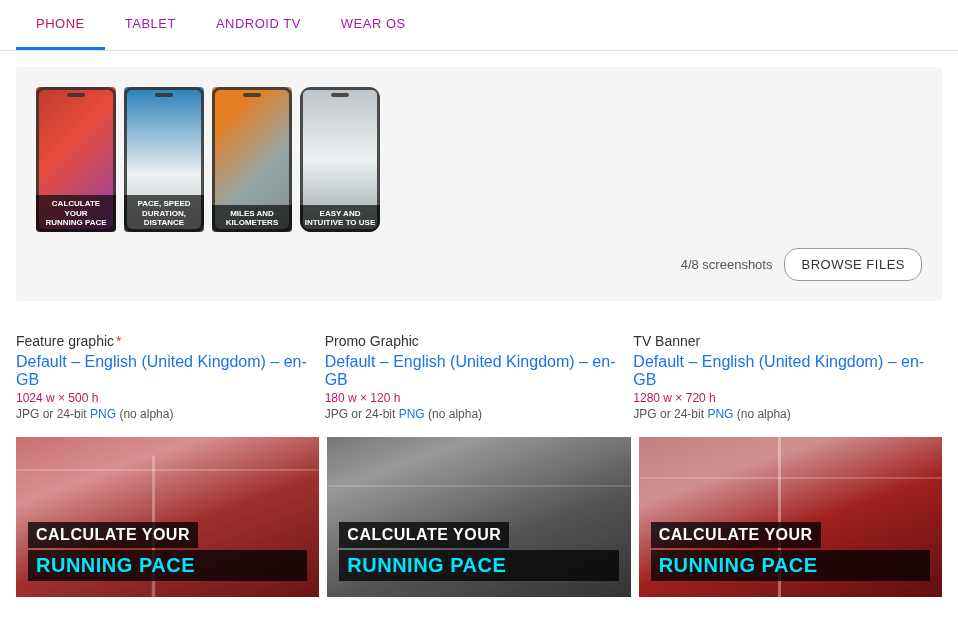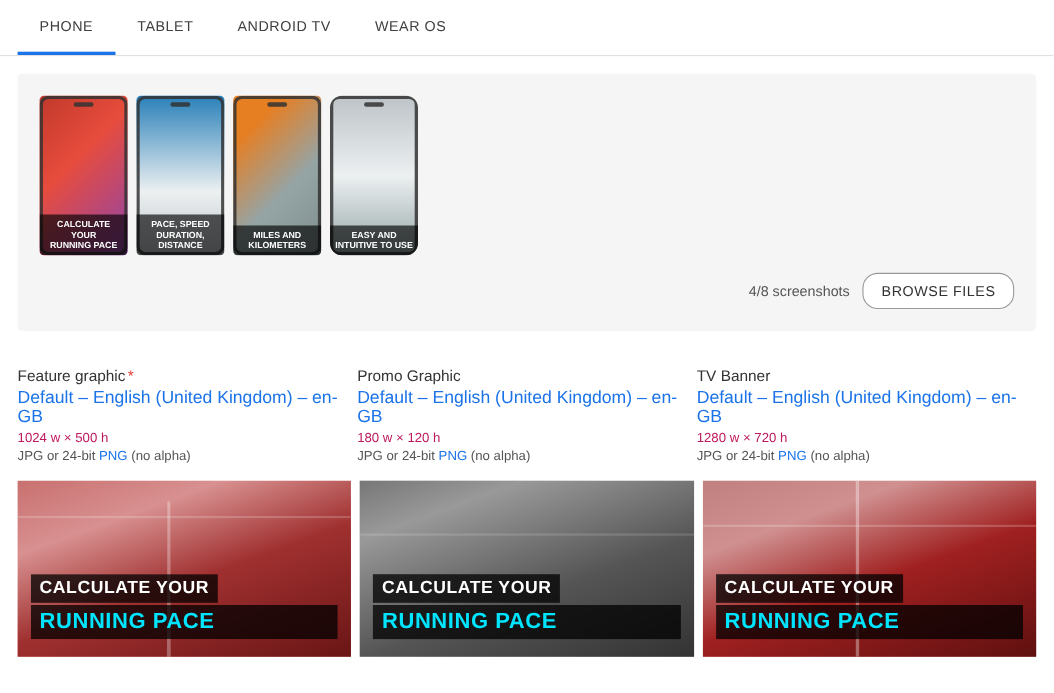--- a/index.html
+++ b/index.html
@@ -9,27 +9,27 @@
     .tabs {
       display: flex;
       border-bottom: 1px solid #e0e0e0;
       padding: 0 16px;
     }
     .tab {
       padding: 16px 20px;
       font-size: 13px;
       font-weight: 500;
       cursor: pointer;
-      color: #404040;
+      color: #a21caf;
       border-bottom: 3px solid transparent;
       text-transform: uppercase;
       letter-spacing: 0.5px;
     }
     .tab.active {
-      color: #404040;
+      color: #be185d;
       border-bottom: 3px solid #1a73e8;
     }
 
     
     .screenshots-section {
       background: #f5f5f5;
       margin: 16px;
       padding: 20px;
       border-radius: 4px;
       min-height: 200px;

